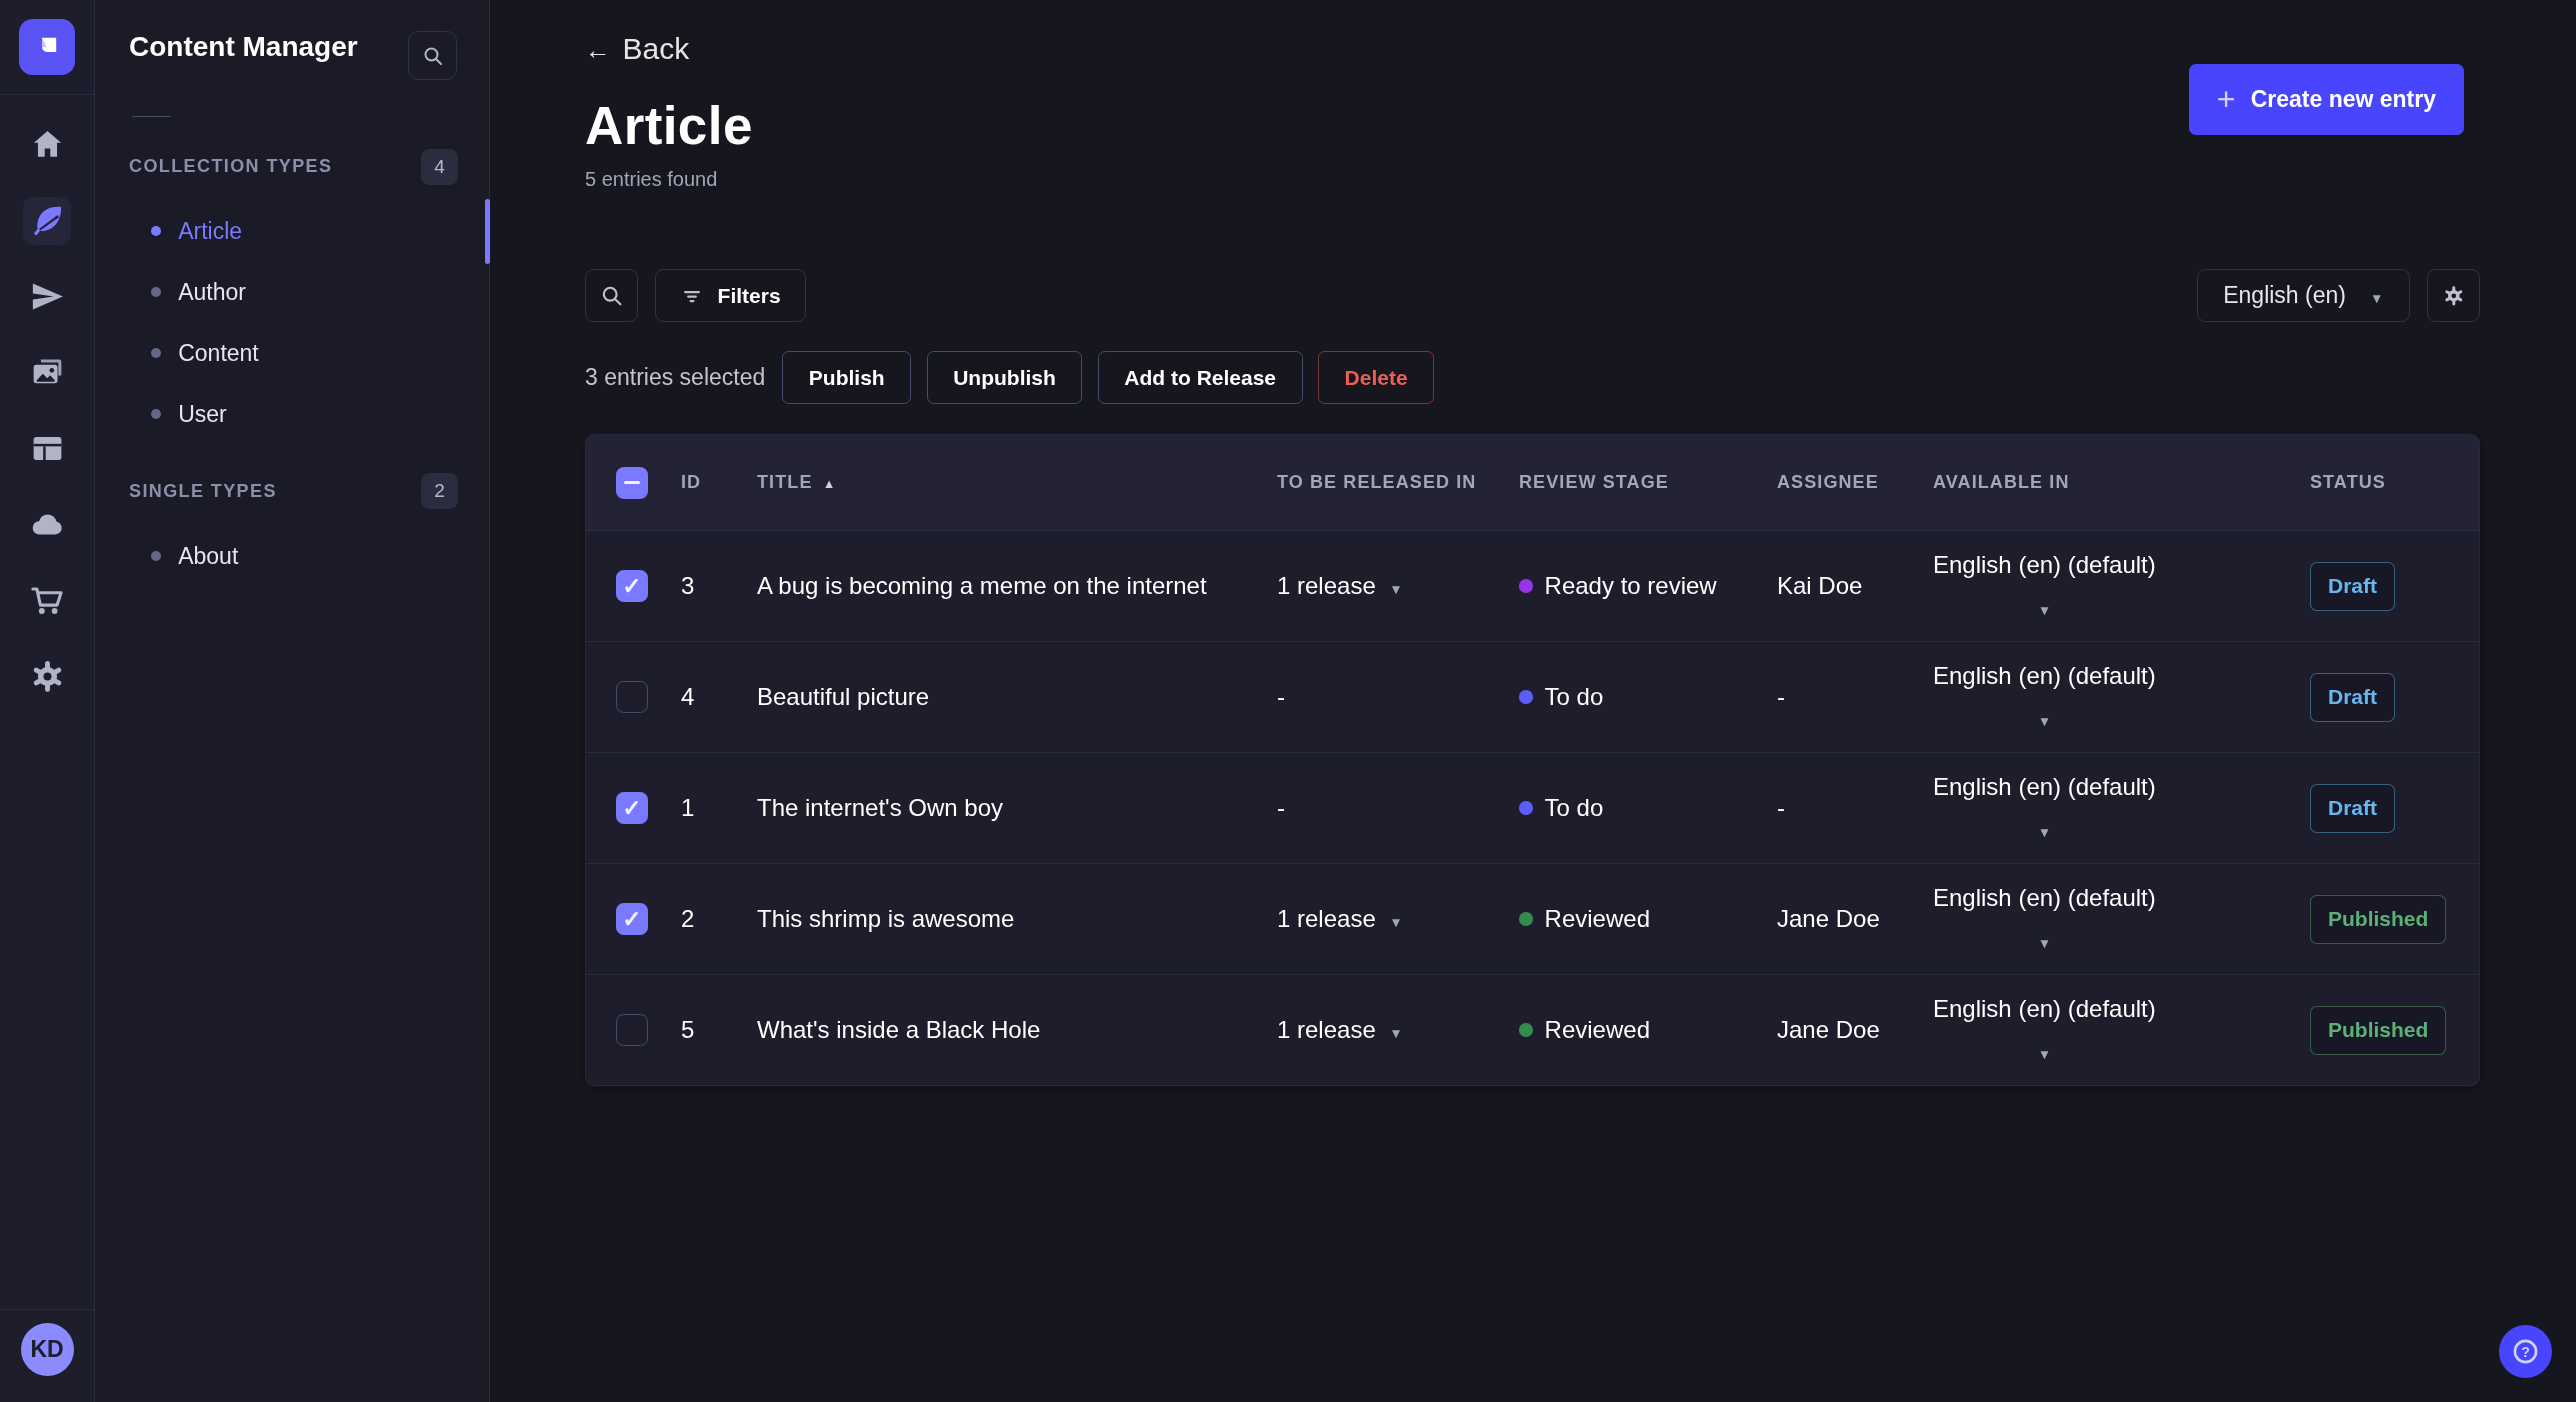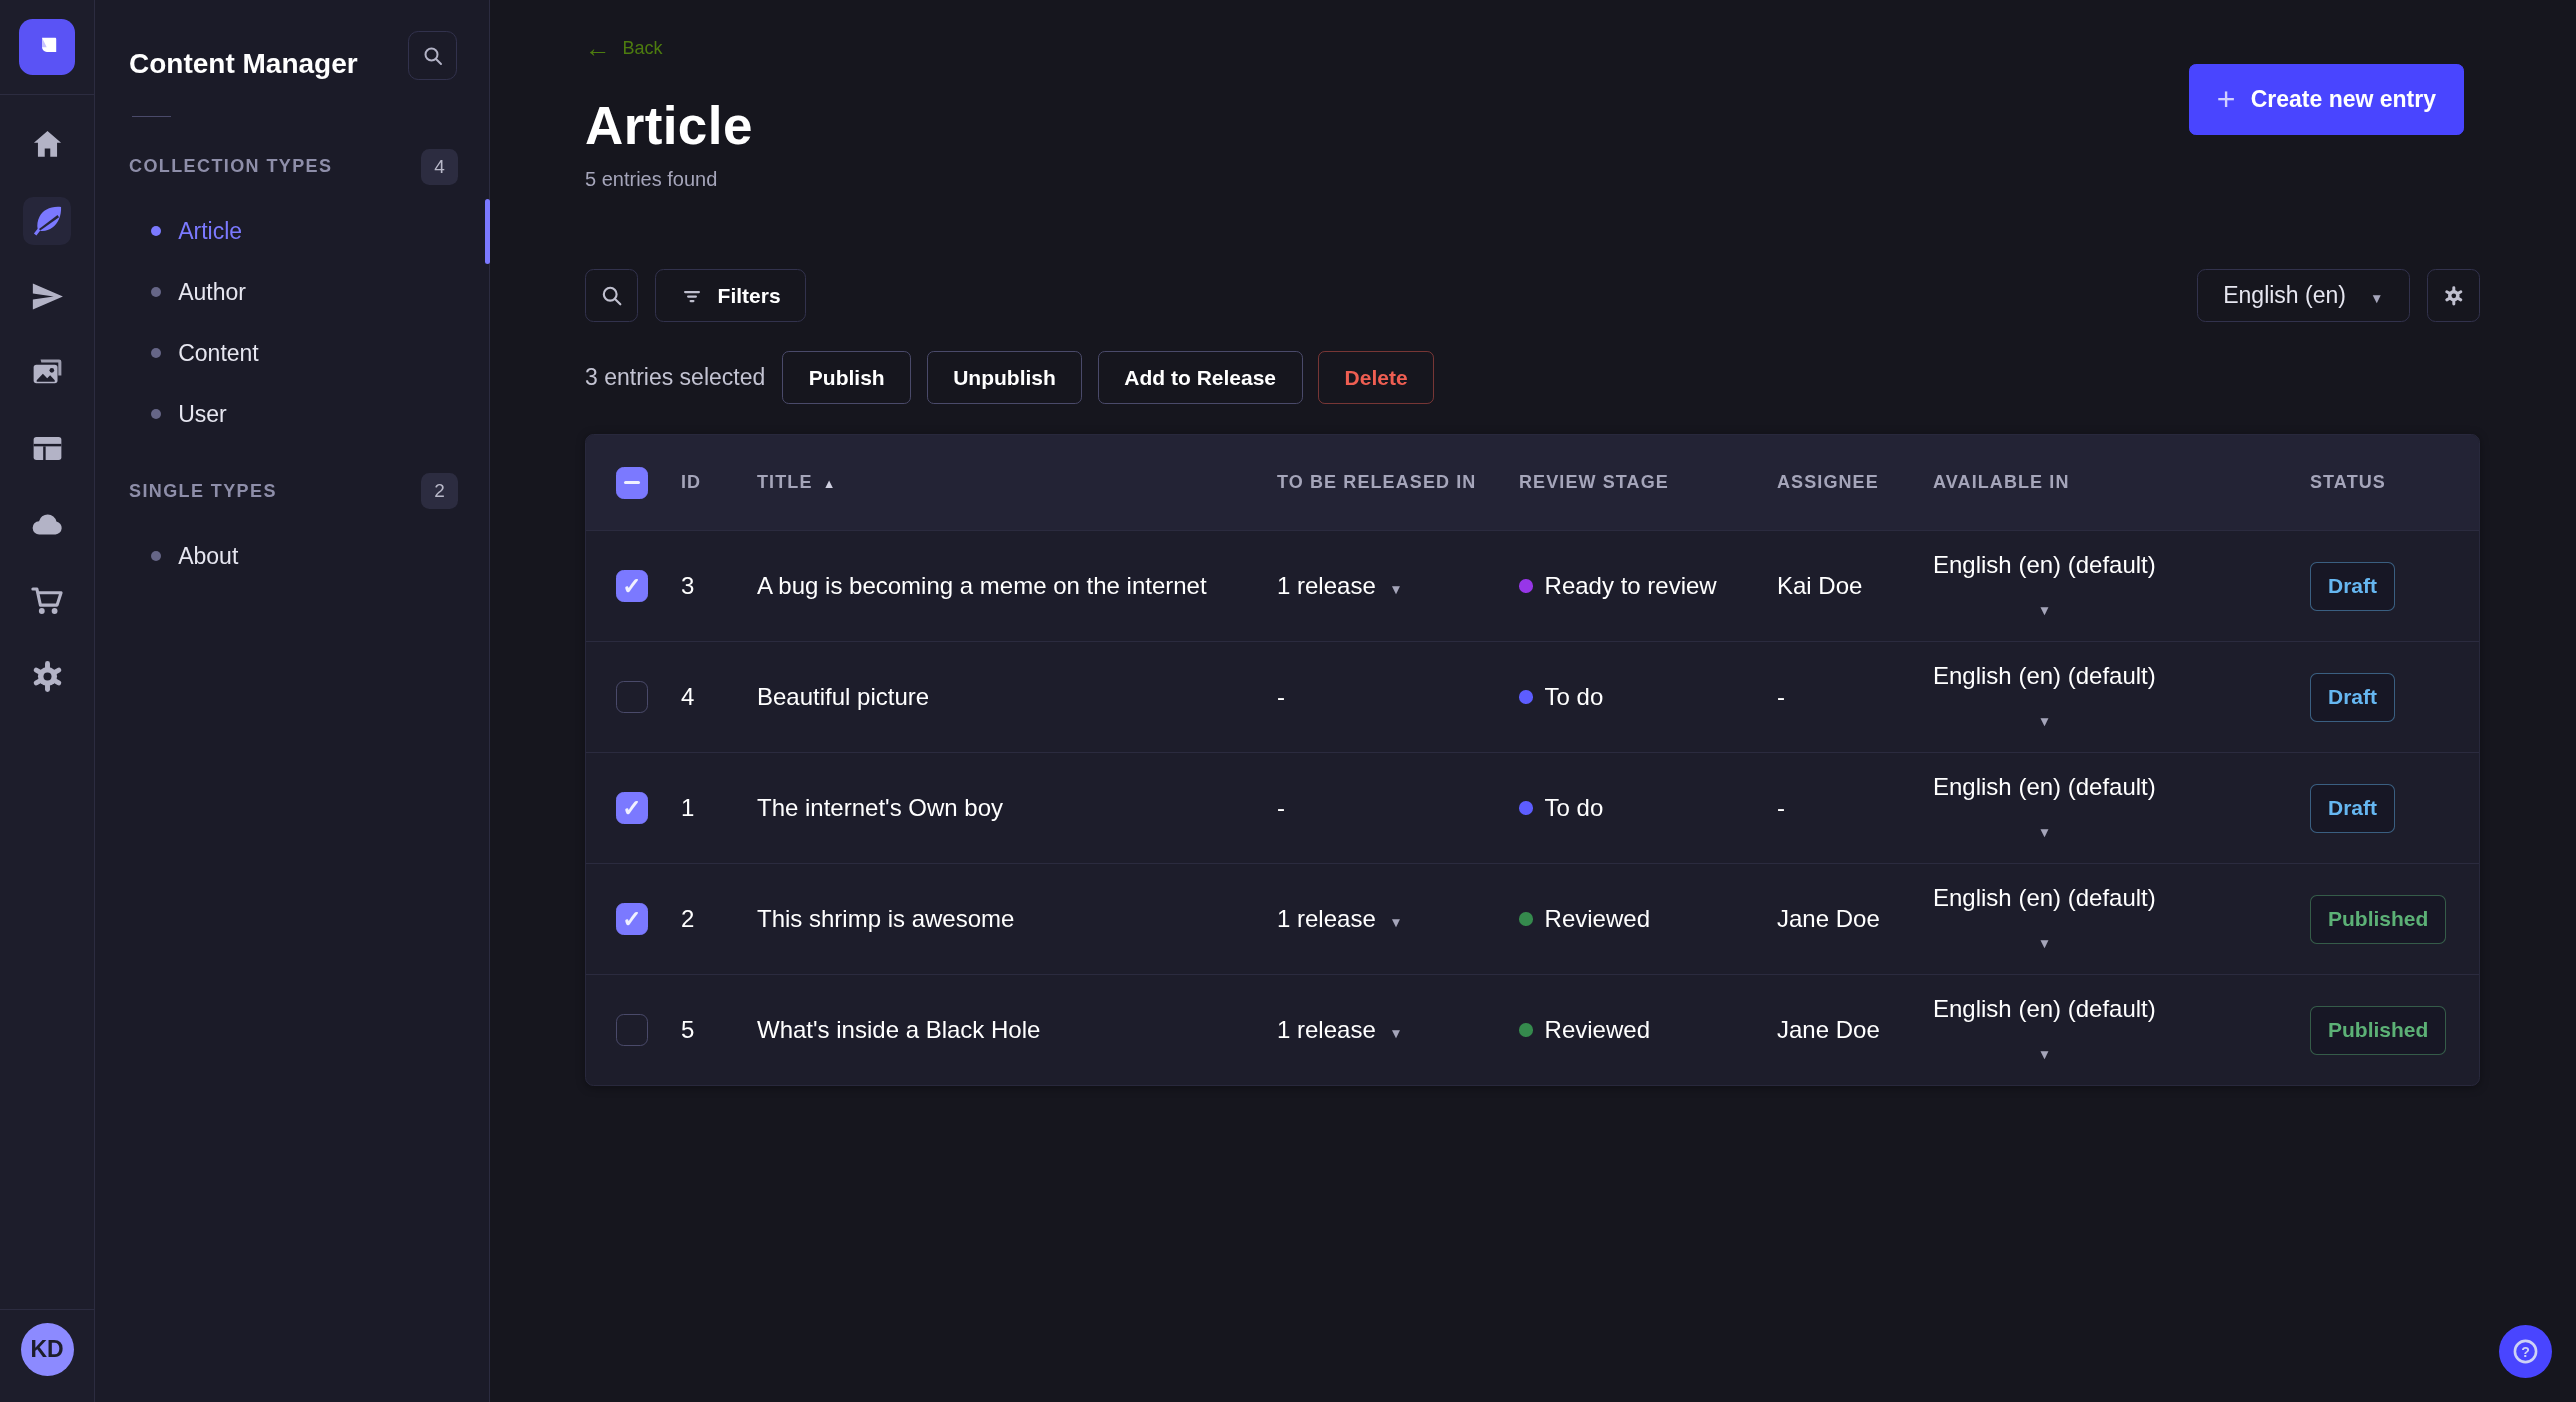--- a/index.html
+++ b/index.html
@@ -27,41 +27,41 @@
   .rail-btn .ic { fill:#b3b3c6; }
   .rail-btn .ic-stroke { stroke:#b3b3c6; fill:none; stroke-width:2; stroke-linecap:round; stroke-linejoin:round; }
   .rail-btn.active { background:#26263a; }
   .rail-btn.active .ic { fill:#7b79ff; }
   .rail-spacer { flex:1; }
   .rail-bottom { width:100%; border-top:0.9px solid #2c2c40; display:flex; justify-content:center; padding:13.6px 0 25.6px; }
   .avatar { width:53px; height:53px; border-radius:50%; background:#8c8aff; color:#1d1d2b; font-weight:bold; font-size:23px; display:flex; align-items:center; justify-content:center; border:none; cursor:pointer; }
 
   
   .subnav { width:395px; background:#1b1b28; border-right:0.9px solid #2c2c40; flex:0 0 auto; padding:31px 0 0 34px; position:relative; }
-  .subnav-head { display:flex; align-items:flex-end; justify-content:space-between; padding-right:32px; }
+  .subnav-head { display:flex; align-items:flex-start; justify-content:space-between; padding-right:32px; }
   .subnav-title { font-size:28px; font-weight:bold; color:#fff; }
   .icon-btn-sq { width:49px; height:49px; background:transparent; border:0.9px solid #32324d; border-radius:10.2px; display:flex; align-items:center; justify-content:center; cursor:pointer; }
   .icon-btn-sq svg { width:24px; height:24px; }
   .subnav-hr { width:39px; border:none; border-top:1.7px solid #4a4a6a; margin:36px 0 0 3.4px; }
   .subnav-sections { margin-top:22px; }
   .subnav-section { margin-top:19px; }
   .section-head { display:flex; align-items:center; justify-content:space-between; padding-right:31px; height:55px; }
   .section-label { font-size:18px; font-weight:bold; letter-spacing:1.4px; color:#8e8ea9; }
   .section-badge { min-width:37px; height:36px; padding:0 8.5px; background:#2c2c40; border-radius:8.5px; color:#b9b9c9; font-size:19px; display:flex; align-items:center; justify-content:center; }
   .subnav-items { list-style:none; margin-top:6.8px; }
   .subnav-item { position:relative; height:61px; display:flex; align-items:center; gap:17px; padding-left:22px; cursor:pointer; font-size:23px; color:#e6e6f0; }
   .subnav-item .bullet { width:10.2px; height:10.2px; border-radius:50%; background:#666687; flex:0 0 auto; }
   .subnav-item.active { color:#7b79ff; }
   .subnav-item.active .bullet { background:#7b79ff; }
   .subnav-item.active::after { content:""; position:absolute; right:-0.9px; top:-1.7px; width:5.1px; height:65px; border-radius:2.6px; background:#7b79ff; }
 
   
   .main { flex:1; padding:0 96px 0 95px; position:relative; }
   .page-header { padding-top:34px; position:relative; }
-  .back-link { display:inline-flex; align-items:center; gap:12px; color:#4d7c0f; font-size:18px; height:29px; cursor:pointer; text-decoration:none; }
+  .back-link { display:inline-flex; align-items:center; gap:12px; color:#e5e5e5; font-size:30px; height:29px; cursor:pointer; text-decoration:none; }
   .back-arrow::before { content:"\2190"; font-size:25.6px; }
   .page-title { font-size:53px; font-weight:bold; margin-top:32px; letter-spacing:0.4px; }
   .page-subtitle { font-size:20px; color:#a5a5ba; margin-top:12px; }
   .create-btn { position:absolute; right:16px; top:64px; height:71px; background:#4945ff; border:0.9px solid #4945ff; border-radius:6.8px; color:#fff; font-size:23px; font-weight:bold; padding:0 27px; display:flex; align-items:center; gap:15.3px; cursor:pointer; font-family:inherit; }
   .plus-icon::before { content:"+"; font-size:32px; font-weight:normal; color:rgba(255,255,255,.75); line-height:1; }
 
   .toolbar { margin-top:78px; display:flex; align-items:center; justify-content:space-between; }
   .toolbar-left, .toolbar-right { display:flex; align-items:center; gap:17px; }
   .tool-btn { height:53px; background:transparent; border:0.9px solid #32324d; border-radius:8.5px; color:#e6e6f0; display:flex; align-items:center; justify-content:center; cursor:pointer; font-family:inherit; }
   .tool-btn.square { width:53px; }

